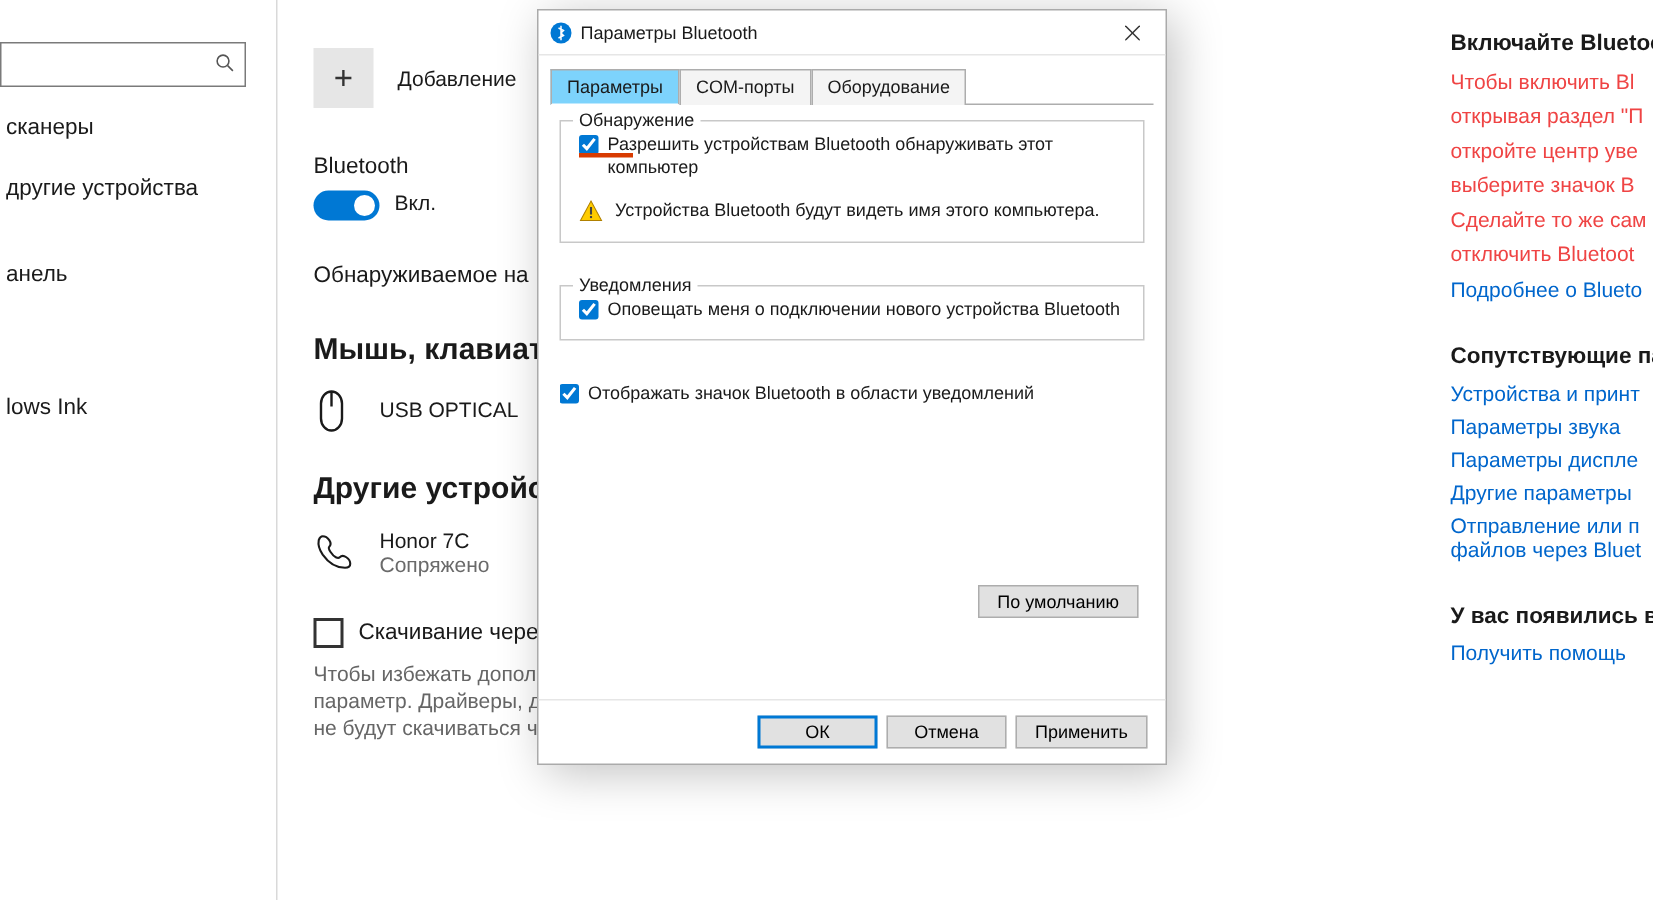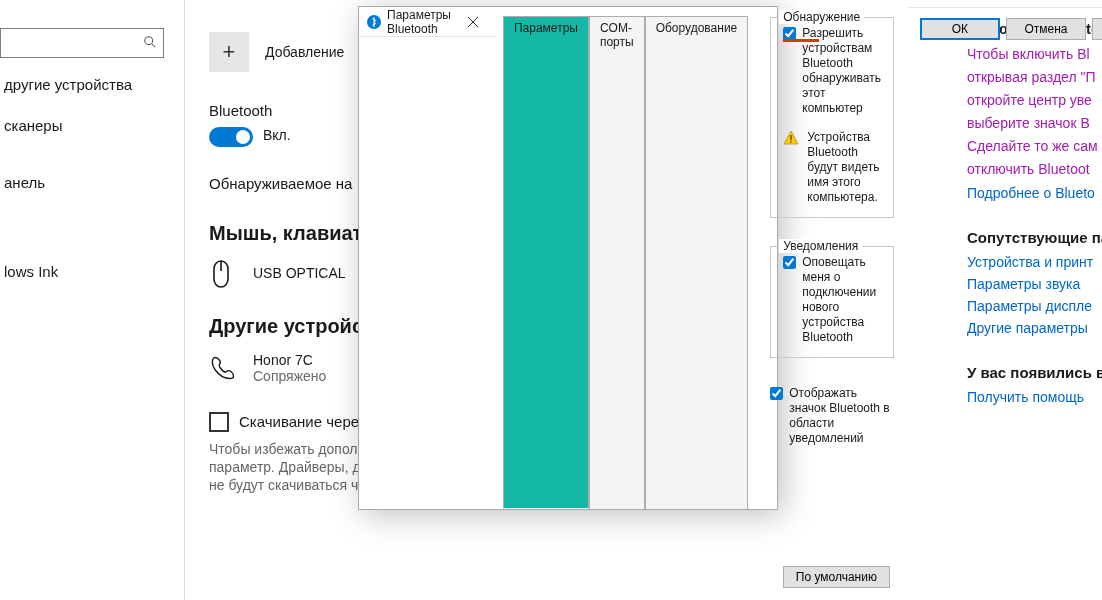--- a/index.html
+++ b/index.html
@@ -75,35 +75,35 @@
   .center .help-text {
     font-size: 14px; color: #666; max-width: 440px; line-height: 18px; margin-top: 8px;
   }
 
   
   .right-col {
     width: 145px; padding: 20px 0 0 10px; font-size: 14px;
     overflow: hidden;
   }
   .right-col .r-heading { font-size: 15px; font-weight: 600; margin-bottom: 8px; white-space: nowrap;}
-  .right-col .r-para { color: #a21caf; margin-bottom: 4px; white-space: nowrap; line-height: 19px;}
+  .right-col .r-para { color: #ef4444; margin-bottom: 4px; white-space: nowrap; line-height: 19px;}
   .right-col a.r-link, .right-col .r-link {
     color: #0066cc; white-space: nowrap; display: block; margin: 6px 0;
     text-decoration: none; cursor: pointer;
   }
   .right-col .block { margin-bottom: 28px; }
 
   
   .modal {
     position: absolute; left: 358px; top: 6px;
     width: 420px; height: 504px;
     background: #fff;
     border: 1px solid #aaa;
     box-shadow: 5px 5px 30px rgba(0,0,0,0.25);
-    display: flex; 
+    display: flex; flex-direction: column;
   }
   .titlebar {
     height: 30px; display: flex; align-items: center;
     padding: 0 0 0 8px; border-bottom: 1px solid #e6e6e6;
   }
   .titlebar .bt-icon {
     width: 14px; height: 14px; border-radius: 50%; background: #0078d4;
     display: inline-flex; align-items: center; justify-content: center;
     color: #fff; font-size: 9px; font-weight: bold; margin-right: 6px;
   }
@@ -115,21 +115,21 @@
 
   .tabstrip {
     display: flex; margin: 8px 8px 0 8px; font-size: 12px; border-bottom: 1px solid #adadad;
   }
   .tab {
     padding: 4px 10px; border: 1px solid transparent; border-bottom: none;
     position: relative; bottom: -1px; background: #f4f4f4;
     border-color: #adadad; margin-right: 0;
   }
   .tab.active {
-    background: #14b8a6; border-bottom: 1px solid #fff;
+    background: #7dd3fc; border-bottom: 1px solid #fff;
   }
 
   .modal-body { padding: 10px 14px 0; flex: 1; font-size: 12px; }
   .groupbox {
     border: 1px solid #c8c8c8; padding: 8px 12px 12px; position: relative;
     margin-bottom: 28px;
   }
   .groupbox > .legend {
     position: absolute; top: -8px; left: 8px; background: #fff; padding: 0 4px;
     font-size: 12px;
@@ -173,22 +173,22 @@
   <div class="left-rail">
     <div class="search-box">
       <input type="text" placeholder="" style="">
       <span>
         <svg class="svg-icon" width="14" height="14" viewBox="0 0 16 16">
           <circle cx="6.5" cy="6.5" r="4.5" fill="none" stroke="#555" stroke-width="1.2"></circle>
           <line x1="10" y1="10" x2="14" y2="14" stroke="#555" stroke-width="1.2"></line>
         </svg>
       </span>
     </div>
+    <div class="left-rail-item">сканеры</div>
     <div class="left-rail-item">другие устройства</div>
-    <div class="left-rail-item">сканеры</div>
     <div class="left-rail-item" style="margin-top:16px">анель</div>
     <div class="left-rail-item" style="margin-top:48px">lows Ink</div>
   </div>
 
   <div class="center">
     <div class="add-row">
       <div class="add-btn">
         <span>+</span>
       </div>
       <span>Добавление</span>
@@ -245,20 +245,22 @@
       <div class="r-para">Сделайте то же сам</div>
       <div class="r-para">отключить Bluetoot</div>
       <a class="r-link">Подробнее о Blueto</a>
     </div>
     <div class="block">
       <div class="r-heading">Сопутствующие пар</div>
       <a class="r-link">Устройства и принт</a>
       <a class="r-link">Параметры звука</a>
       <a class="r-link">Параметры диспле</a>
       <a class="r-link">Другие параметры</a>
+      <a class="r-link" style="white-space:pre-line">Отправление или п
+файлов через Bluet</a>
     </div>
     <div class="block">
       <div class="r-heading">У вас появились в</div>
       <a class="r-link">Получить помощь</a>
     </div>
   </div>
 </div>
 
 <div class="modal">
   <div class="titlebar">

